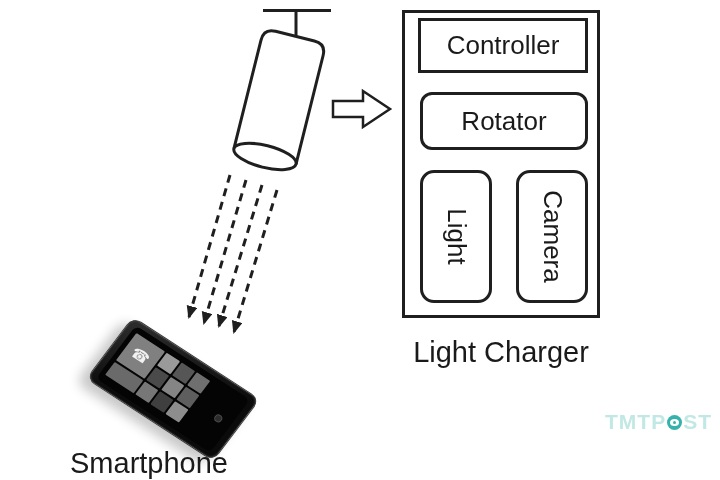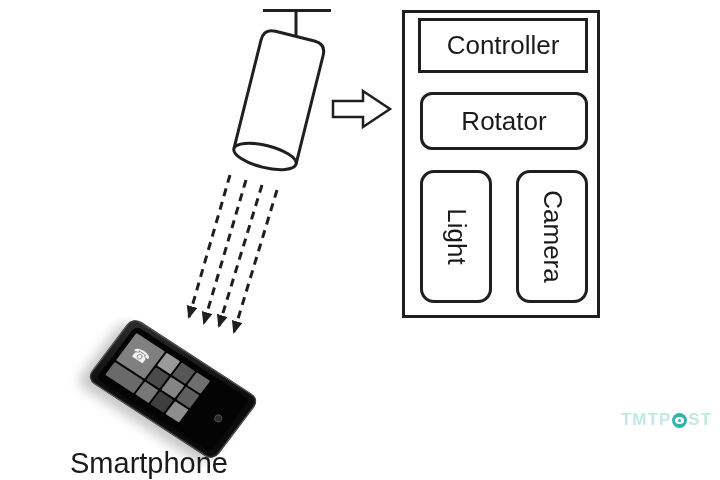--- a/index.html
+++ b/index.html
@@ -76,21 +76,21 @@
   
   .watermark { position: absolute; right: 8px; top: 409px; text-align: center; }
   .wm-cn {
     font-size: 26px; letter-spacing: 2px; font-weight: 700;
     color: #eafaf8;
     -webkit-text-stroke: 1px #aadeda;
   }
   .wm-en {
     margin-top: 1px;
     display: flex; align-items: center; justify-content: space-between;
-    font-size: 17px; font-weight: 700; letter-spacing: 1px;
+    font-size: 21px; font-weight: 700; letter-spacing: 1px;
     color: #c2e8e5;
   }
   .wm-o {
     position: relative; display: inline-block;
     width: 15px; height: 15px; margin: 0 1px;
     border-radius: 50%; background: #35b3ab;
   }
   .wm-o .lens {
     position: absolute; left: 3px; top: 4px; width: 9px; height: 7px;
     background: #ffffff; border-radius: 50%;
@@ -137,20 +137,21 @@
     <div class="module m-controller">
       <span>Controller</span>
     </div>
     <div class="module m-light">
       <span class="vtext">Light</span>
     </div>
     <div class="module m-camera">
       <span class="vtext">Camera</span>
     </div>
   </div>
+  <div class="charger-caption">Light Charger</div>
 
   <div class="phone">
     <div class="screen">
       <div class="tiles">
         <div class="tile t-phone" style="background:#808080">
           <span>☎</span>
         </div>
         <div class="tile" style="background:#9a9a9a"></div>
         <div class="tile" style="background:#565656"></div>
         <div class="tile" style="background:#6f6f6f"></div>

